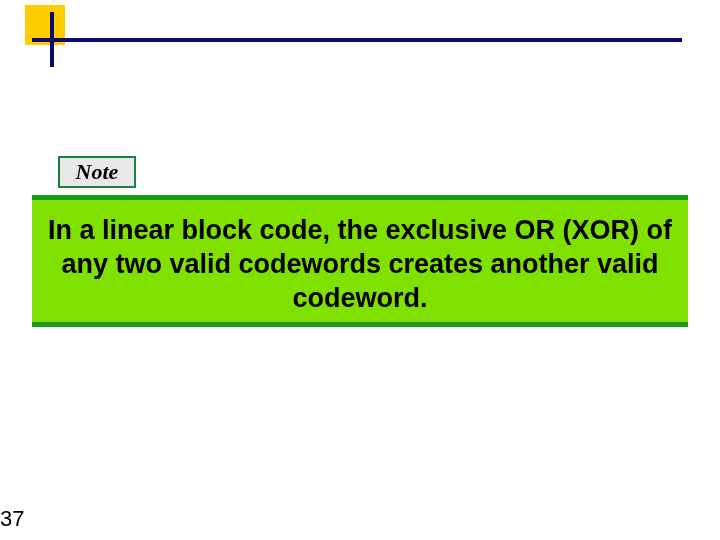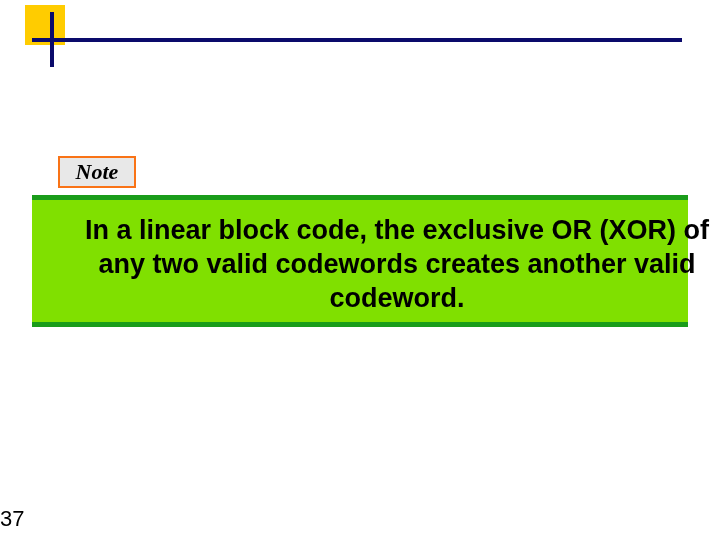--- a/index.html
+++ b/index.html
@@ -36,21 +36,21 @@
     height: 4px;
     background: #0a0a6b;
   }
   .note-box {
     position: absolute;
     left: 58px;
     top: 156px;
     width: 78px;
     height: 32px;
     background: #e8e8e8;
-    border: 2px solid #f97316;
+    border: 2px solid #15803d;
     box-sizing: border-box;
     display: flex;
     align-items: center;
     justify-content: center;
     font-family: "Times New Roman", Times, serif;
     font-style: italic;
     font-size: 22px;
     font-weight: bold;
     color: #000000;
   }
@@ -74,21 +74,20 @@
   .body-text {
     position: absolute;
     left: 44px;
     top: 214px;
     width: 632px;
     color: #000000;
     font-size: 27px;
     font-weight: bold;
     line-height: 1.25;
     text-align: center;
-    margin-left: 37px;
   }
   .page-num {
     position: absolute;
     left: 0px;
     bottom: 8px;
     font-size: 22px;
     color: #000000;
   }
 </style>
 </head>

